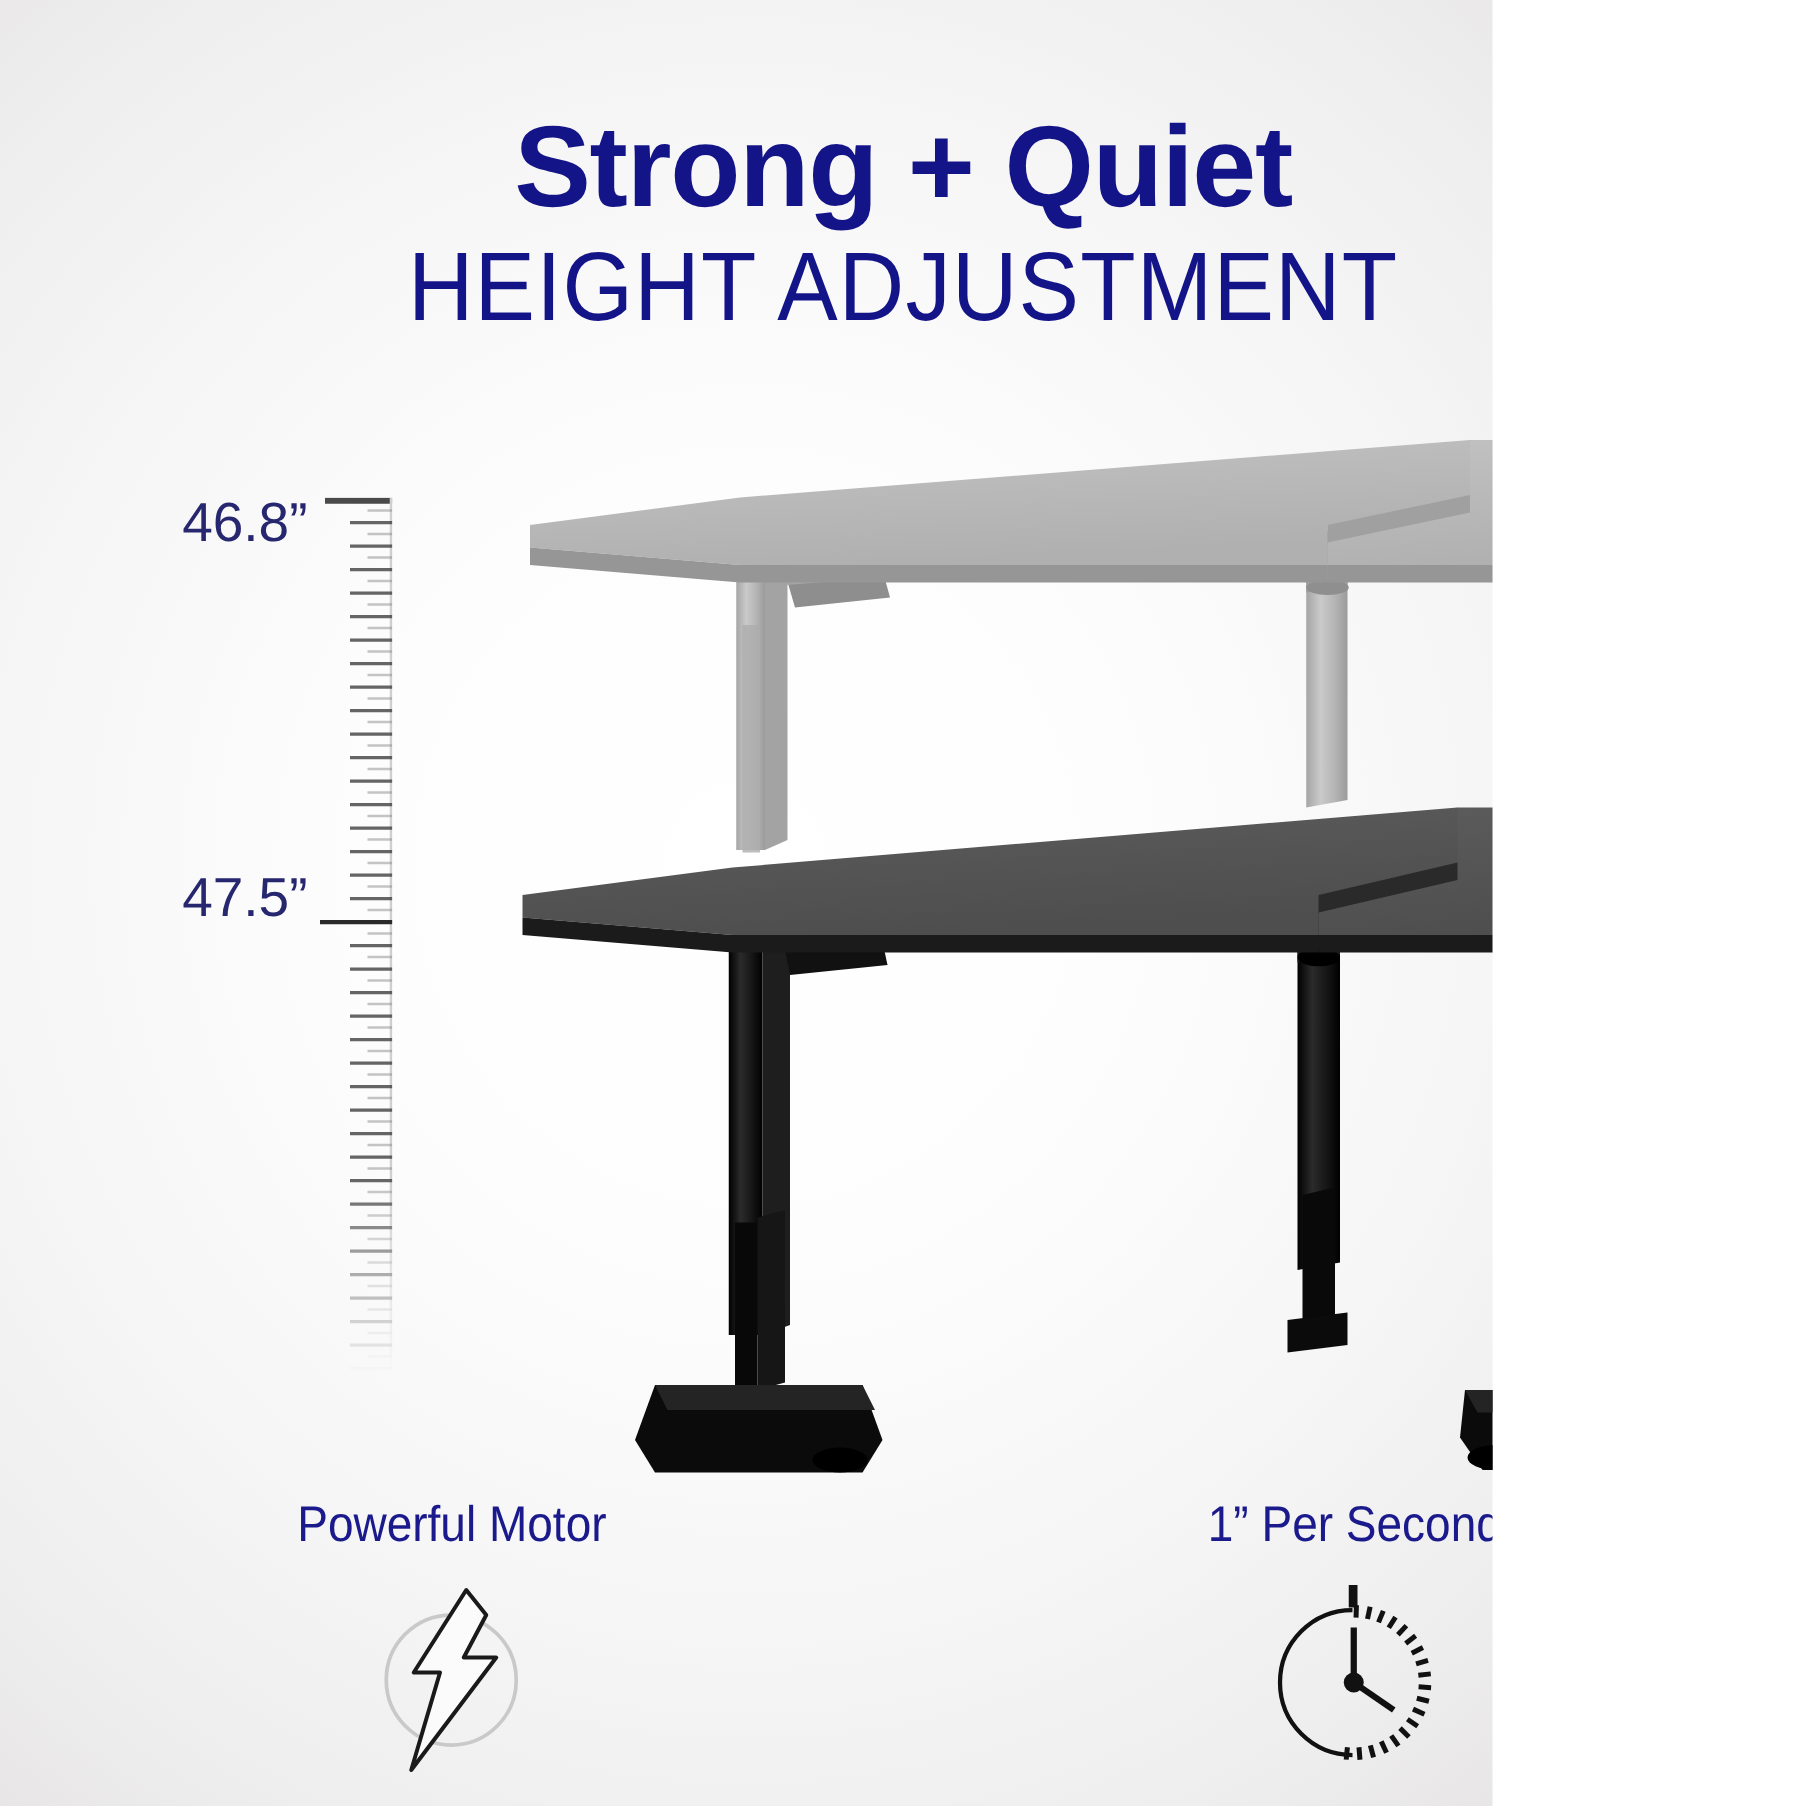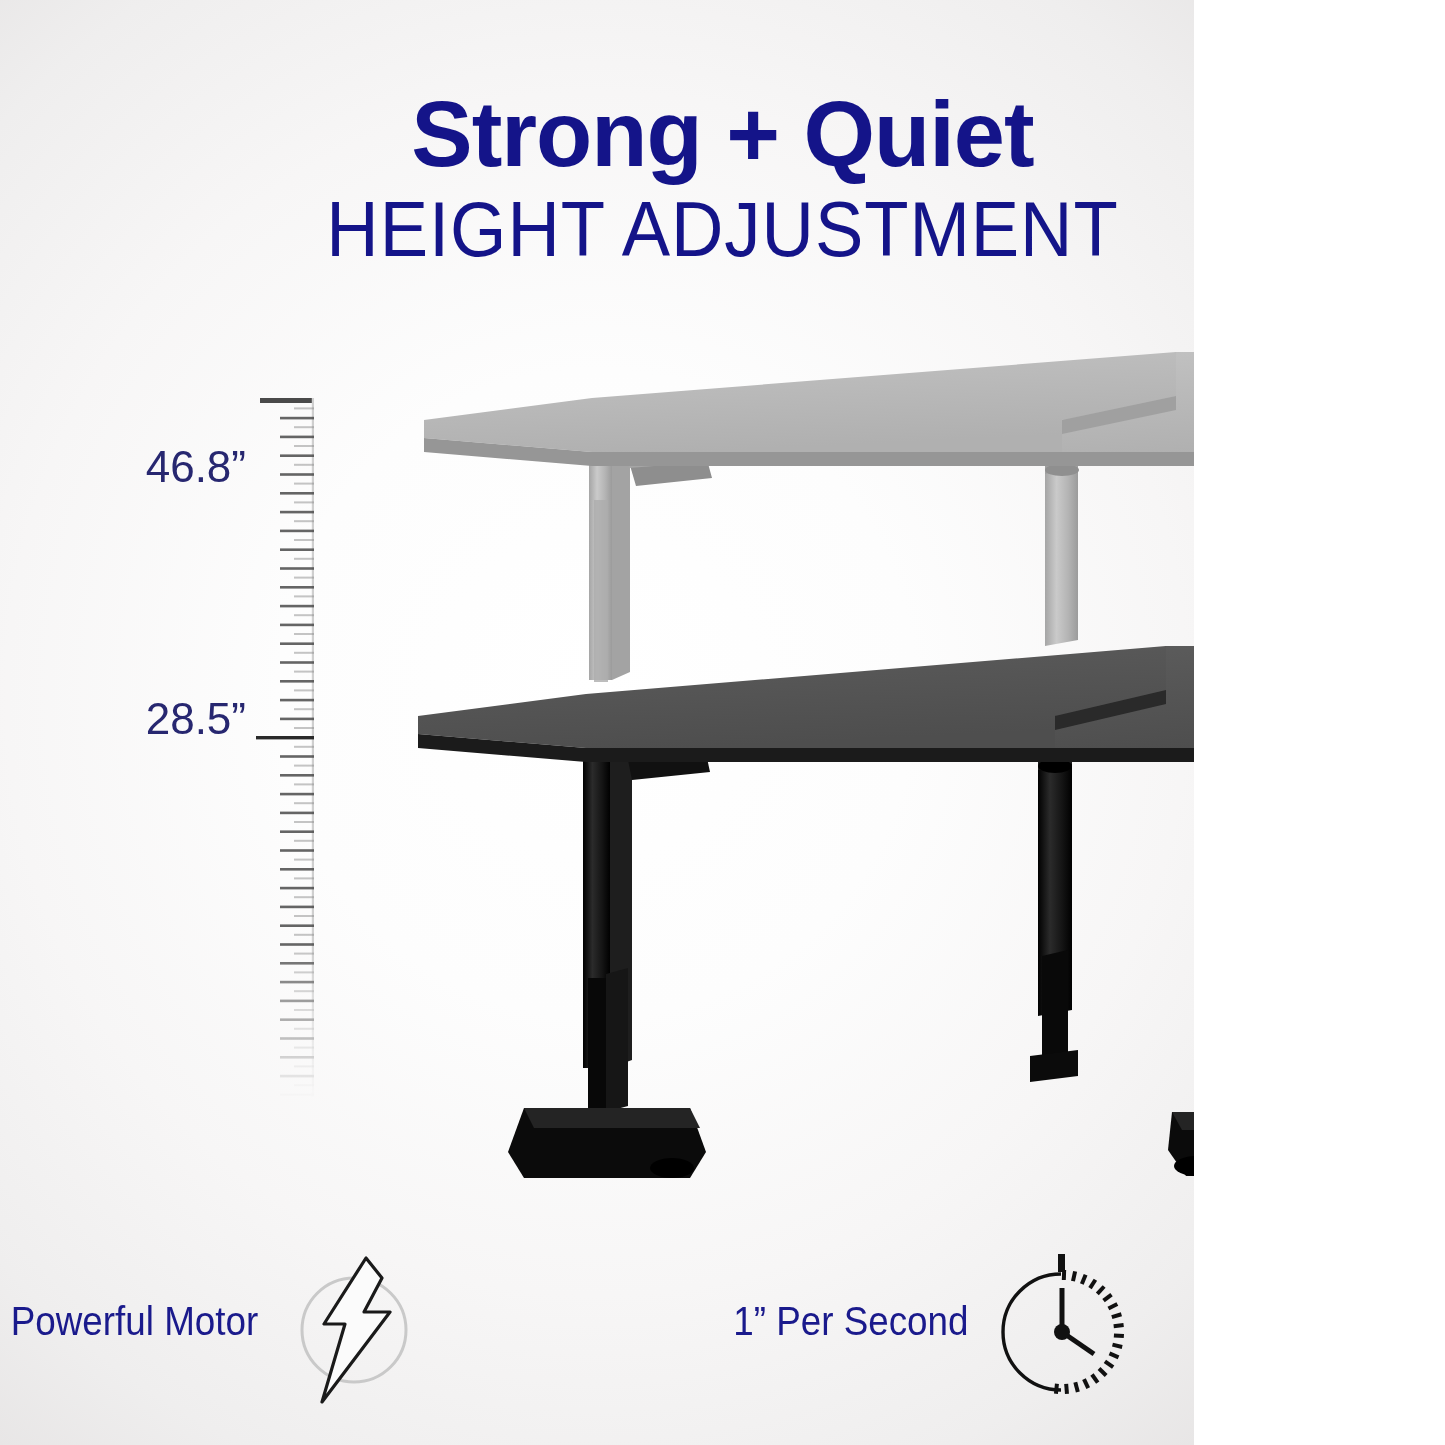--- a/index.html
+++ b/index.html
@@ -71,21 +71,21 @@
   .measure-label {
     position: absolute;
     right: 82px;
     font-family: "Liberation Sans", sans-serif;
     font-size: 44px;
     line-height: 46px;
     color: #272770;
     white-space: nowrap;
     text-align: right;
   }
-  .measure-label.top    { top: 16px; margin-top: 48px; }
+  .measure-label.top    { top: 16px; }
   .measure-label.bottom { top: 316px; }
 
   #ruler {
     position: absolute;
     left: 138px;
     top: 18px;
     width: 58px;
     height: 700px;
   }
 
@@ -95,21 +95,21 @@
     left: 0;
     top: 1196px;
     width: 1445px;
     height: 249px;
     display: flex;
   }
   .feature {
     flex: 1 1 0;
     position: relative;
     display: flex;
-    flex-direction: row;
+    flex-direction: column;
     align-items: center;
   }
   .feature-label {
     font-family: "Liberation Sans", sans-serif;
     font-weight: 400;
     font-size: 40px;
     line-height: 48px;
     color: #1a1a8c;
     letter-spacing: 0px;
     transform: scaleX(0.92);
@@ -239,21 +239,21 @@
       <path d="M418 716 L586 694 L1166 646 L1166 690 L1055 716 L1055 748 L586 748 L418 734 Z" fill="url(#gTopDark)"></path>
       <path d="M418 734 L586 748 L1055 748 L1055 762 L586 762 L418 748 Z" fill="#1b1b1b"></path>
       <path d="M1055 716 L1166 690 L1166 704 L1055 730 Z" fill="#2a2a2a"></path>
     </g>
   </svg>
 
   <div id="ruler-group">
 
     <div class="measure-label top">46.8”</div>
 
-    <div class="measure-label bottom">28.5”</div>
+    <div class="measure-label bottom">47.5”</div>
 
     <svg id="ruler" viewBox="0 0 58 700" preserveAspectRatio="none">
       <defs>
         <linearGradient id="rulerFade" x1="0" y1="0" x2="0" y2="1">
           <stop offset="0" stop-color="#ffffff" stop-opacity="1"></stop>
           <stop offset="0.78" stop-color="#ffffff" stop-opacity="1"></stop>
           <stop offset="1" stop-color="#ffffff" stop-opacity="0"></stop>
         </linearGradient>
         <mask id="fadeMask">
           <rect x="0" y="0" width="58" height="700" fill="url(#rulerFade)"></rect>

